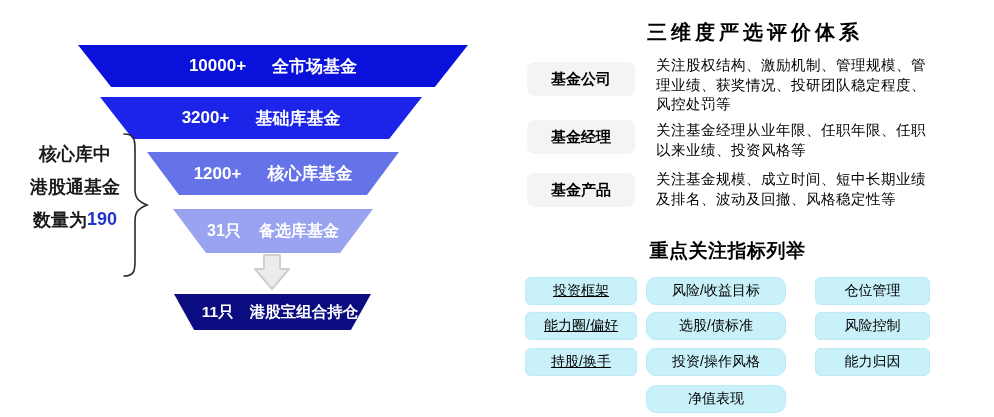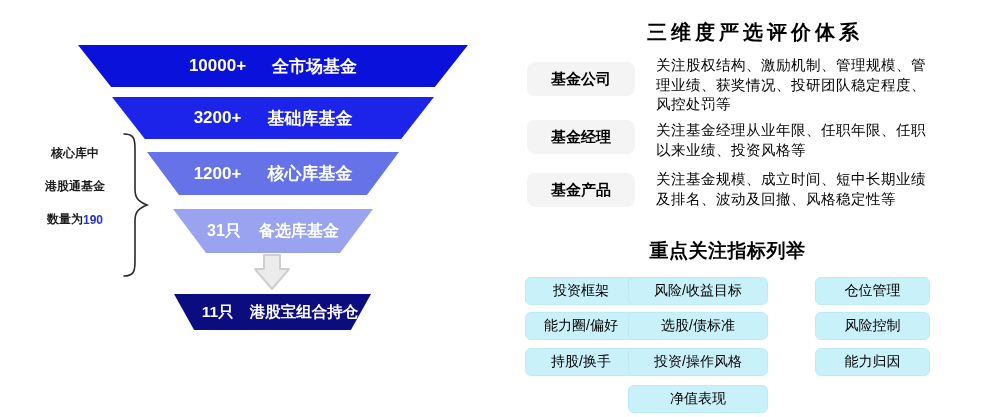--- a/index.html
+++ b/index.html
@@ -12,38 +12,38 @@
   .canvas { position: absolute; inset: 0; }
 
   
   .trap {
     position: absolute; display: flex; align-items: center; justify-content: center;
     color: #fff; font-weight: bold; font-size: 17px; white-space: nowrap; gap: 8px;
   }
   .trap .count { margin-right: 18px; }
   .layer1 { left: 78px;  top: 45px;  width: 390px; height: 42px; background: #0911db;
             clip-path: polygon(0 0, 100% 0, 91.5% 100%, 8.5% 100%); }
-  .layer2 { left: 112px; top: 97px;  width: 322px; height: 42px; background: #1d24ea;
+  .layer2 { left: 100px; top: 97px;  width: 322px; height: 42px; background: #1d24ea;
             clip-path: polygon(0 0, 100% 0, 89.8% 100%, 10.2% 100%); }
   .layer3 { left: 147px; top: 152px; width: 252px; height: 43px; background: #6673e8;
             clip-path: polygon(0 0, 100% 0, 87.3% 100%, 12.7% 100%); }
   .layer4 { left: 173px; top: 209px; width: 200px; height: 44px; background: #99a3ef; font-size: 16px;
             clip-path: polygon(0 0, 100% 0, 83.5% 100%, 16.5% 100%); }
   .layer4 .count { margin-right: 10px; }
   .result-trap { left: 174px; top: 294px; width: 197px; height: 36px; background: #0b0c80; font-size: 15.5px;
             clip-path: polygon(0 0, 100% 0, 89.8% 100%, 10.2% 100%); }
   .result-trap .count { margin-right: 8px; margin-left: 15px; }
 
   .down-arrow { position: absolute; left: 250px; top: 254px; }
 
   .brace { position: absolute; left: 119px; top: 131px; }
 
   .annotation {
     position: absolute; left: 26px; top: 137px; width: 98px;
-    text-align: center; font-size: 12px; font-weight: bold; color: #1a1a1a;
+    text-align: center; font-size: 18px; font-weight: bold; color: #1a1a1a;
   }
   .annotation .ann-line { height: 33px; display: flex; align-items: center; justify-content: center; }
   .annotation .num { color: #2233cc; }
 
   
   .section-title {
     position: absolute; text-align: center; font-weight: bold; color: #000;
   }
   .title-eval { left: 545px; top: 19px; width: 420px; font-size: 20px; letter-spacing: 4px; }
   .title-ind  { left: 525px; top: 238px; width: 405px; font-size: 19px; letter-spacing: 0.5px; }
@@ -66,22 +66,22 @@
   .dim-desc.r1 { top: 56px; }
   .dim-desc.r2 { top: 121px; }
   .dim-desc.r3 { top: 170px; }
 
   .tag {
     position: absolute; height: 28px; background: #c9f1fa;
     border: 1px solid #bdeaf5; border-radius: 6px;
     display: flex; align-items: center; justify-content: center;
     font-size: 14px; color: #000; white-space: nowrap;
   }
-  .tag.c1 { left: 525px; width: 112px; }
-  .tag.c2 { left: 628px; width: 140px; }
+  .tag.c1 { left: 525px; width: 112px; text-decoration: underline; }
+  .tag.c2 { left: 646px; width: 140px; border-radius: 10px; }
   .tag.c3 { left: 815px; width: 115px; }
   .tag.tr1 { top: 277px; }
   .tag.tr2 { top: 312px; }
   .tag.tr3 { top: 348px; }
   .tag.tr4 { top: 385px; }
 </style>
 </head>
 <body>
 
 <div class="canvas">

